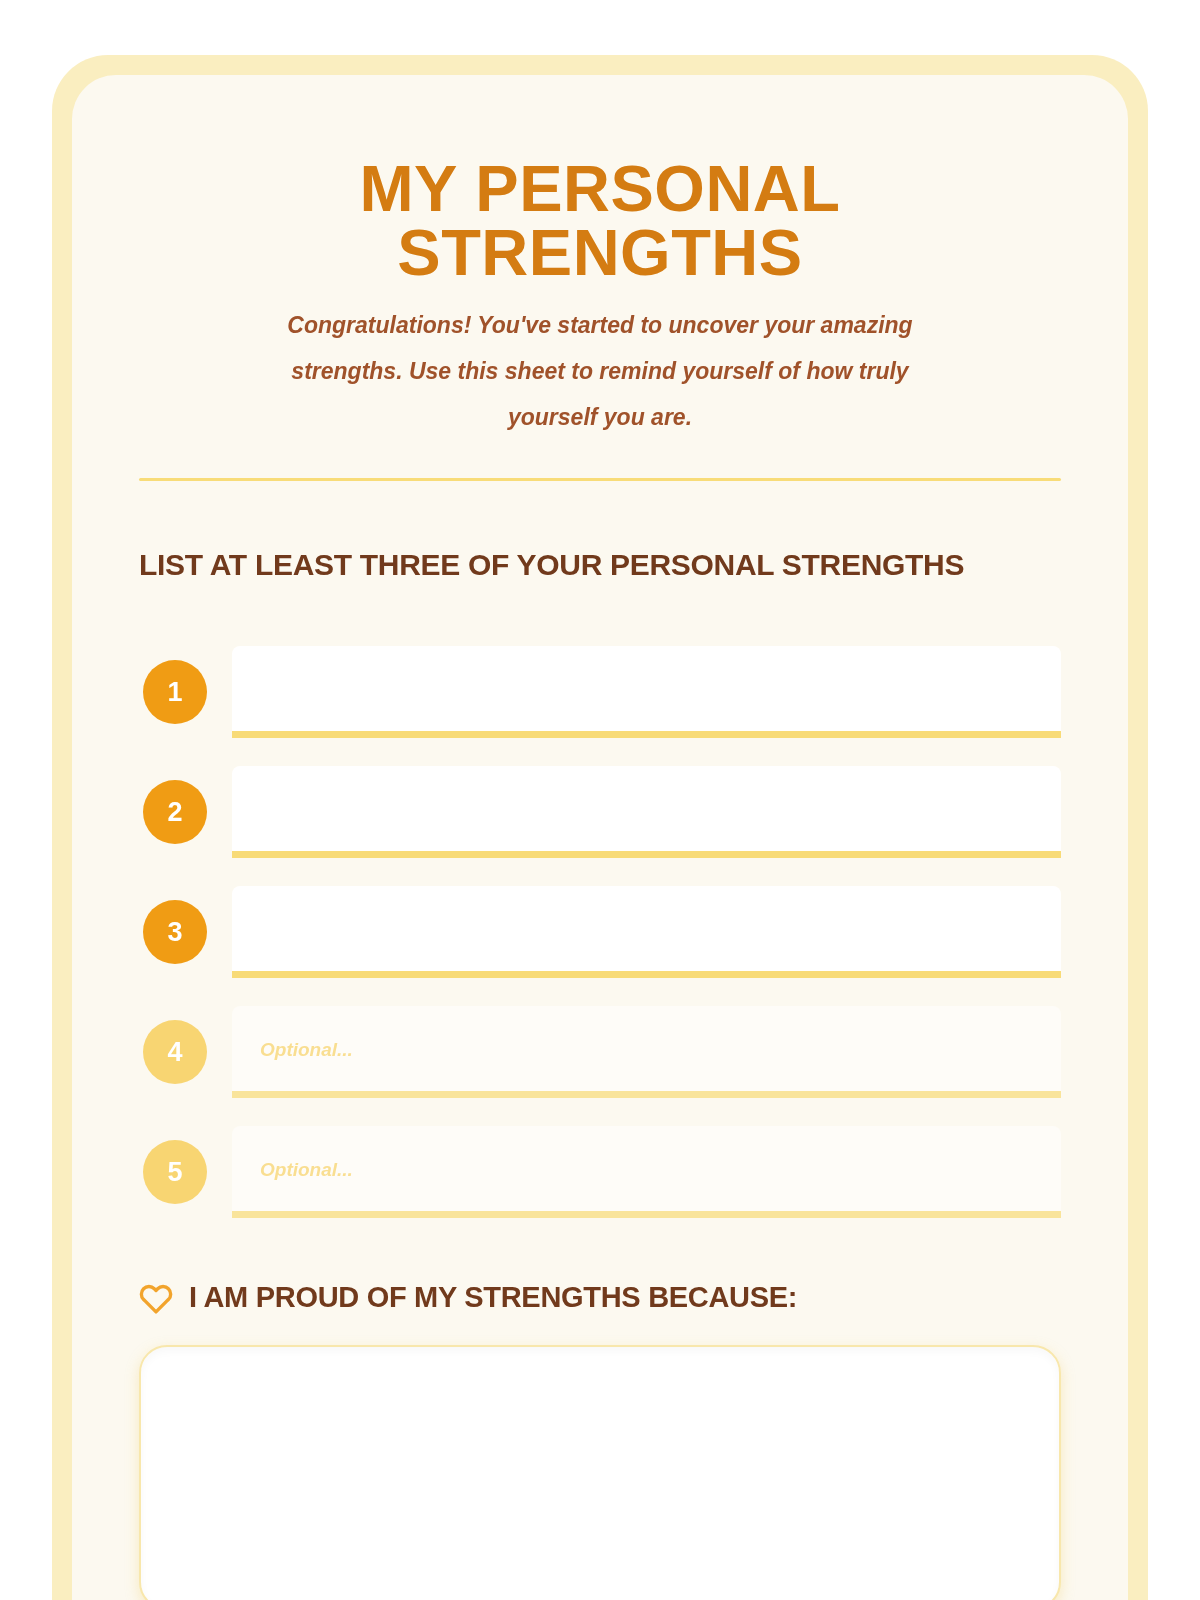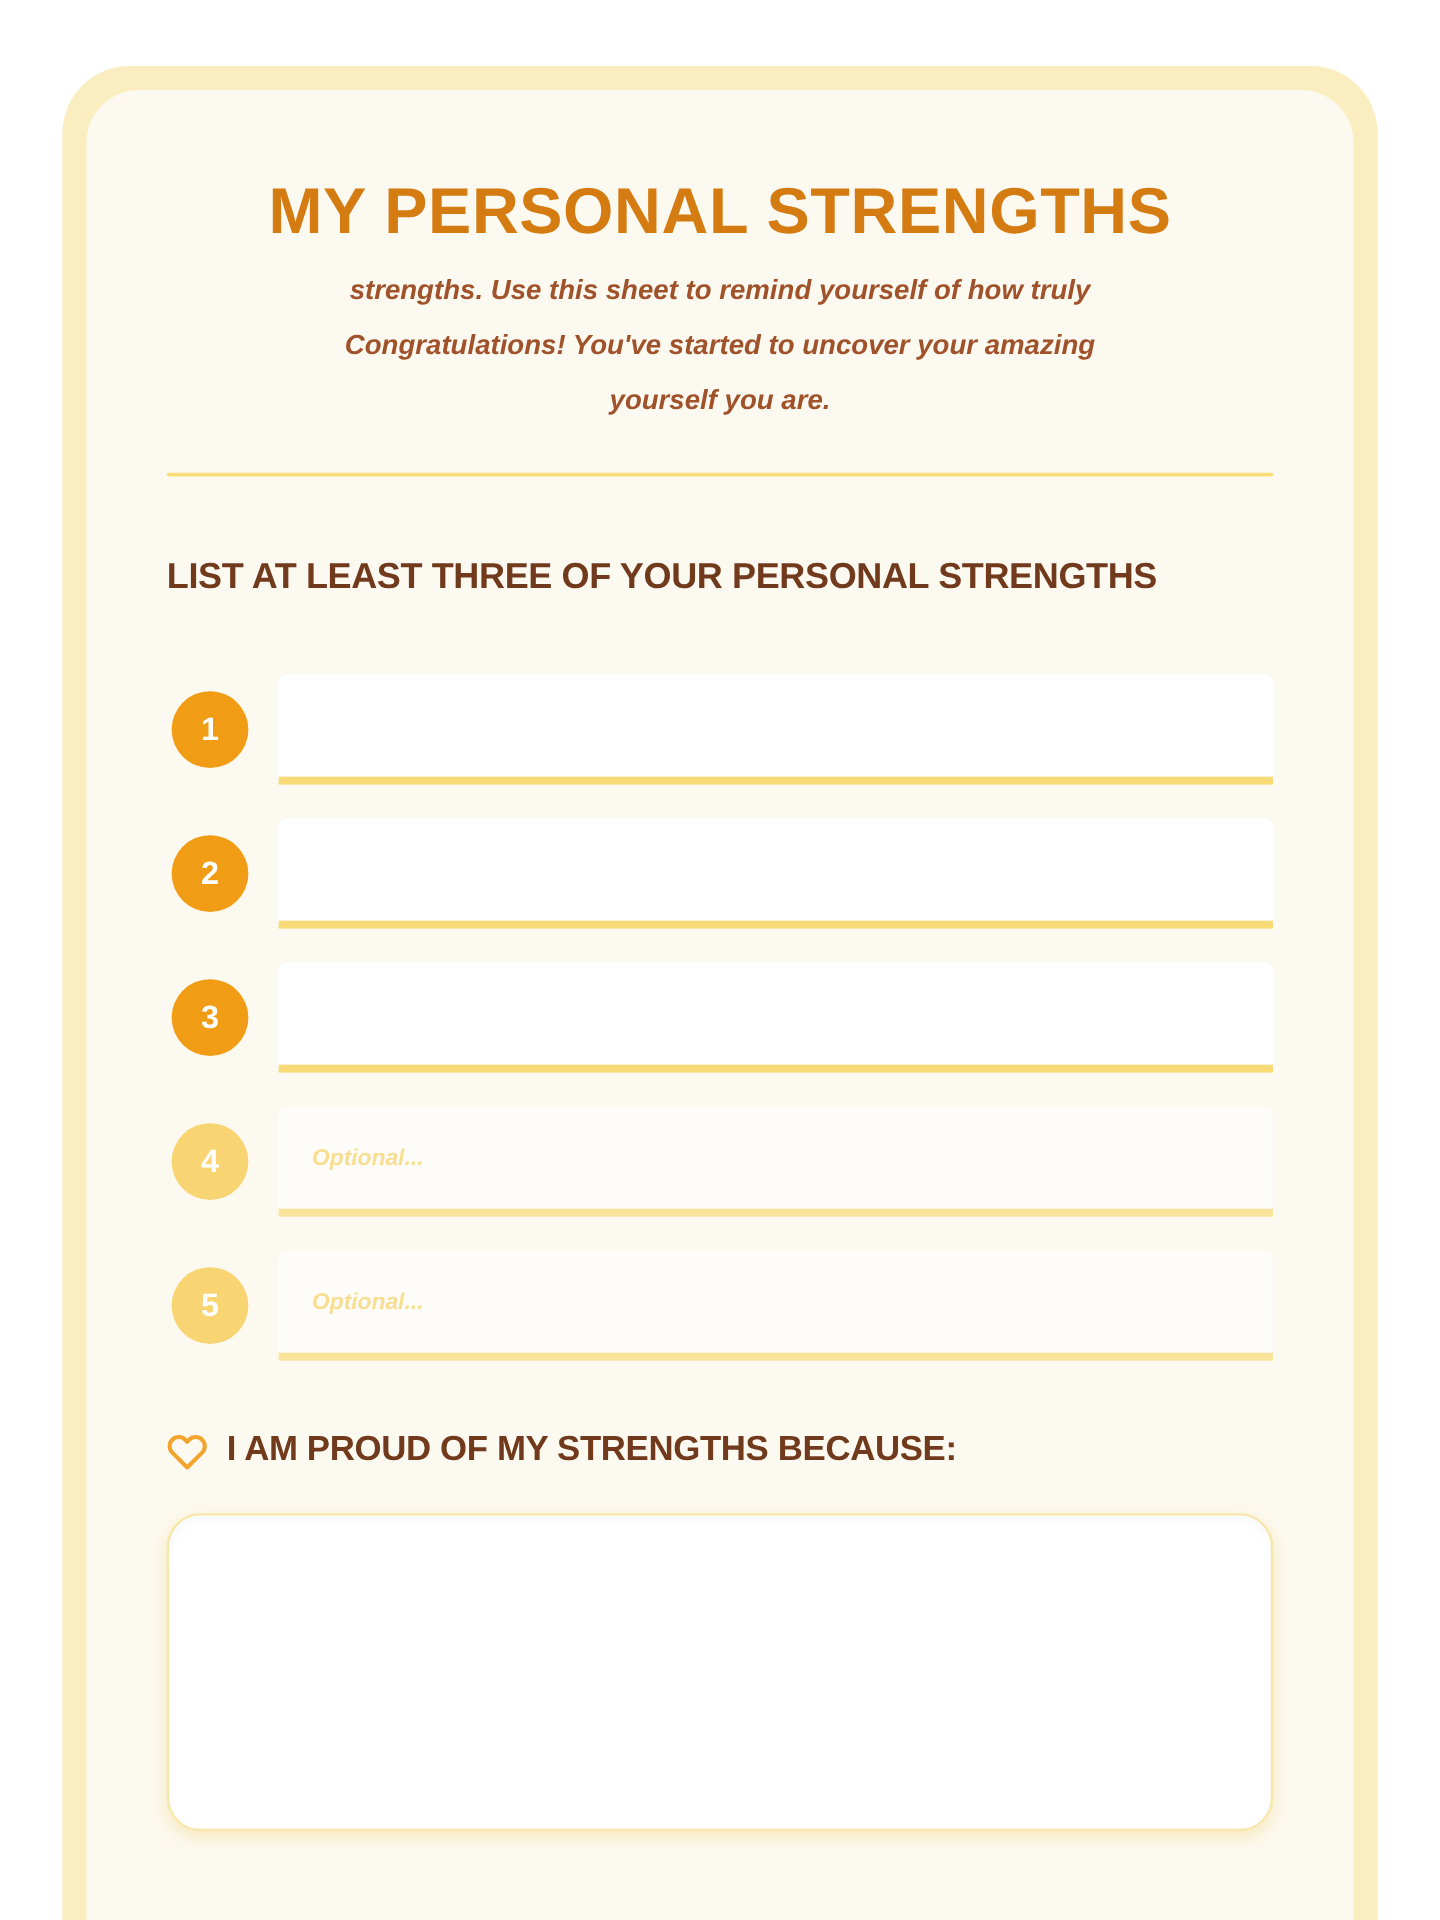--- a/index.html
+++ b/index.html
@@ -23,23 +23,23 @@
     background: #FCF9F0;
     border-radius: 44px;
     overflow: hidden;
   }
   .content {
     width: 922px;
     margin: 0 auto;
     padding-top: 65px;
   }
   .title {
-    margin: 4px;
+    margin: 17px;
     text-align: center;
-    font-size: 54px;
+    font-size: 65px;
     line-height: 64px;
     font-weight: 800;
     letter-spacing: 0.5px;
     color: #D47C12;
   }
   .subtitle {
     margin-top: 10px;
     text-align: center;
     font-size: 23px;
     line-height: 46px;
@@ -106,21 +106,21 @@
     color: #F9DE91;
     font-style: italic;
     font-weight: bold;
     font-size: 19px;
     opacity: 1;
   }
   .proud-row {
     margin-top: 52px;
     height: 44px;
     display: flex;
-    align-items: center;
+    align-items: flex-end;
   }
   .heart { flex: 0 0 auto; margin-top: 2px; }
   .proud-heading {
     margin: 0 0 0 16px;
     font-size: 29px;
     font-weight: 800;
     letter-spacing: -0.3px;
     color: #713A1C;
   }
   .proud-box {
@@ -144,22 +144,22 @@
 </head>
 <body>
 
 <div class="card">
   <div class="card-inner">
     <div class="content">
 
       <h1 class="title">MY PERSONAL STRENGTHS</h1>
 
       <div class="subtitle">
+        <div>Congratulations! You've started to uncover your amazing</div>
         <div>strengths. Use this sheet to remind yourself of how truly</div>
-        <div>Congratulations! You've started to uncover your amazing</div>
         <div>yourself you are.</div>
       </div>
 
       <div class="divider"></div>
 
       <h2 class="section-heading">
         <span>LIST AT LEAST THREE OF YOUR PERSONAL STRENGTHS</span>
       </h2>
 
       <div class="rows">

